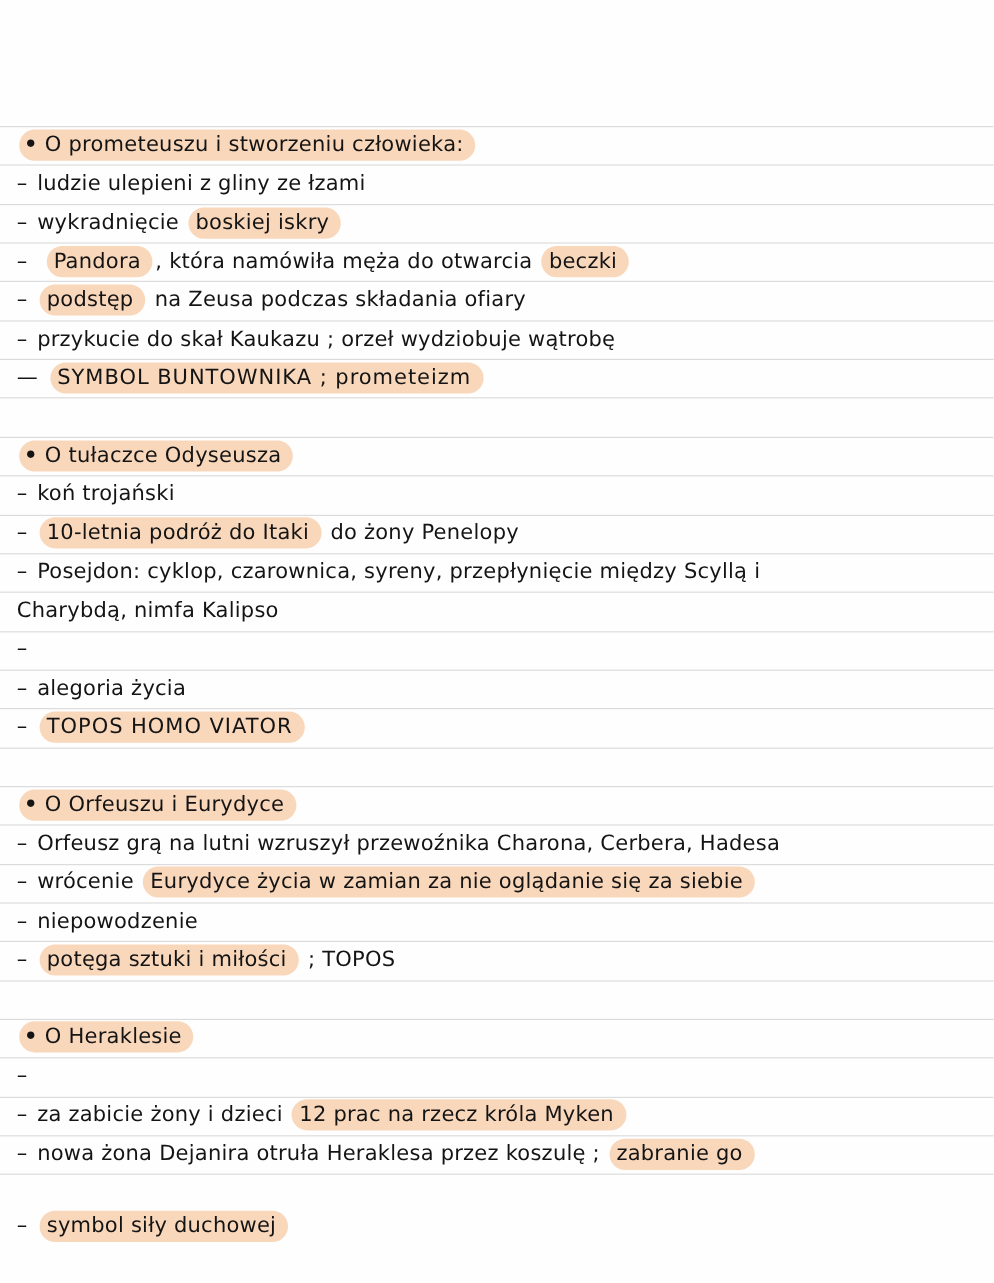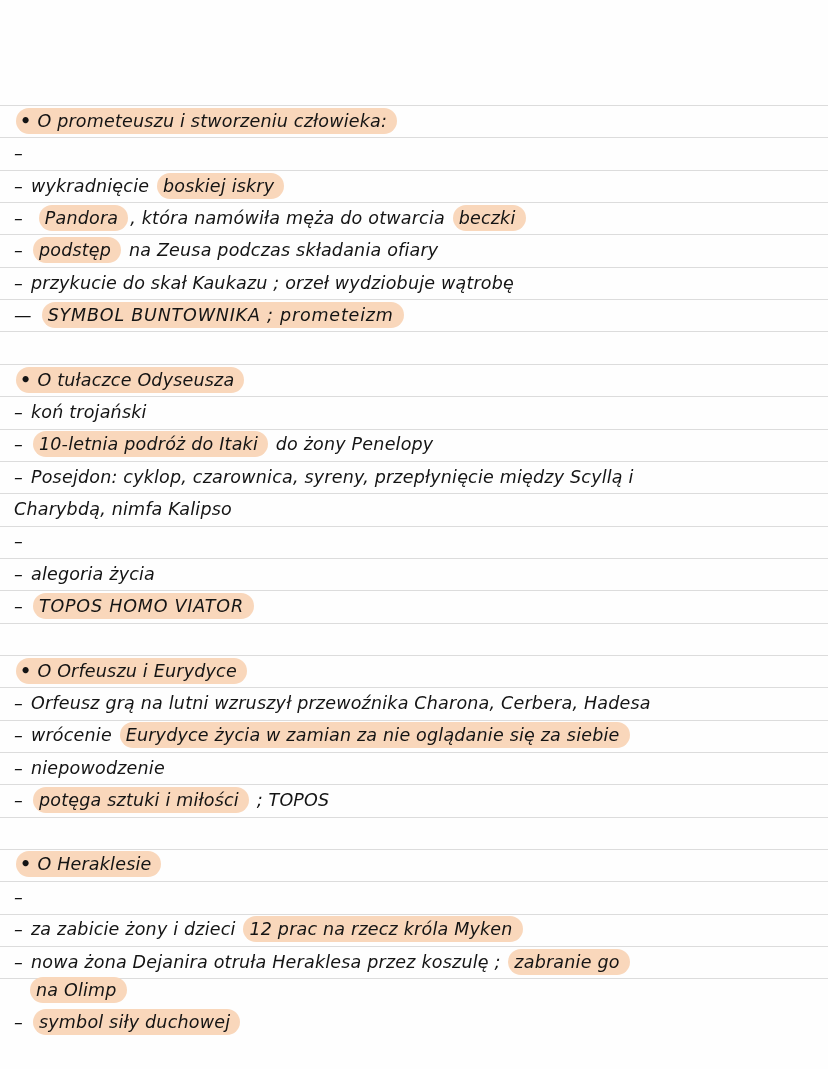--- a/index.html
+++ b/index.html
@@ -2,21 +2,21 @@
 <html><head>
 <meta charset="utf-8">
 <style>
   html, body { margin: 0; padding: 0; background: #ffffff; }
   body { width: 828px; height: 1069px; position: relative; overflow: hidden;
          font-family: "DejaVu Sans", sans-serif; color: #141414; }
   .page { position: absolute; left: 0; top: 0; width: 828px; height: 1069px; background: #fefefe; }
   .rule { position: absolute; left: 0; width: 828px; height: 1px; background: #dcdcdc; }
   .row { position: absolute; left: 0; width: 828px; height: 32px;
          display: flex; align-items: flex-end; white-space: nowrap;
-         font-size: 17.5px; letter-spacing: 0.2px; line-height: 26px; font-style: italic; }
+         font-size: 17.5px; letter-spacing: 0.2px; line-height: 26px; }
   .row .inner { padding-left: 14px; padding-bottom: 3px; display: flex; align-items: center; }
   .row.cont .inner { }
   .row.cont2 .inner { padding-left: 28px; }
   .hl { background: #f9d7bb; border-radius: 14px; padding: 0 10px 0 6px; margin: 0 2px; }
   .head .hl { padding-left: 4px; }
   .dash { margin-right: 8px; }
   .bullet { margin-right: 6px; font-weight: bold; }
   .caps { letter-spacing: 0.8px; }
 </style>
 </head>
@@ -56,20 +56,21 @@
     </div>
 
   <div class="row head" style="top:105px">
     <div class="inner">
         <span class="hl"><span class="bullet">•</span><span>O prometeuszu i stworzeniu człowieka:</span></span>
       </div>
   </div>
   <div class="row" style="top:137px">
     <div class="inner">
         <span class="dash">–</span>
+        <span>ludzie ulepieni z gliny ze łzami</span>
       </div>
   </div>
   <div class="row" style="top:170px">
     <div class="inner"><span class="dash">–</span><span>wykradnięcie</span>&nbsp;<span class="hl">boskiej iskry</span></div>
   </div>
   <div class="row" style="top:202px">
     <div class="inner"><span class="dash">–</span>&nbsp;<span class="hl">Pandora</span><span>, która namówiła męża do otwarcia</span>&nbsp;<span class="hl">beczki</span></div>
   </div>
   <div class="row" style="top:234px">
     <div class="inner"><span class="dash">–</span><span class="hl">podstęp</span>&nbsp;<span>na Zeusa podczas składania ofiary</span></div>
@@ -163,25 +164,20 @@
     <div class="inner">
         <span class="dash">–</span>
       </div>
   </div>
   <div class="row" style="top:913px">
     <div class="inner"><span class="dash">–</span><span>za zabicie żony i dzieci</span>&nbsp;<span class="hl">12 prac na rzecz króla Myken</span></div>
   </div>
   <div class="row" style="top:946px">
     <div class="inner"><span class="dash">–</span><span>nowa żona Dejanira otruła Heraklesa przez koszulę ;</span>&nbsp;<span class="hl">zabranie go</span></div>
   </div>
-  <div class="row cont2" style="top:974px">
-    <div class="inner">
-        <span class="hl">na Olimp</span>
-      </div>
-  </div>
   <div class="row" style="top:1006px">
     <div class="inner">
         <span class="dash">–</span>
         <span class="hl">symbol siły duchowej</span>
       </div>
   </div>
 
 </div>
 
 </body></html>

